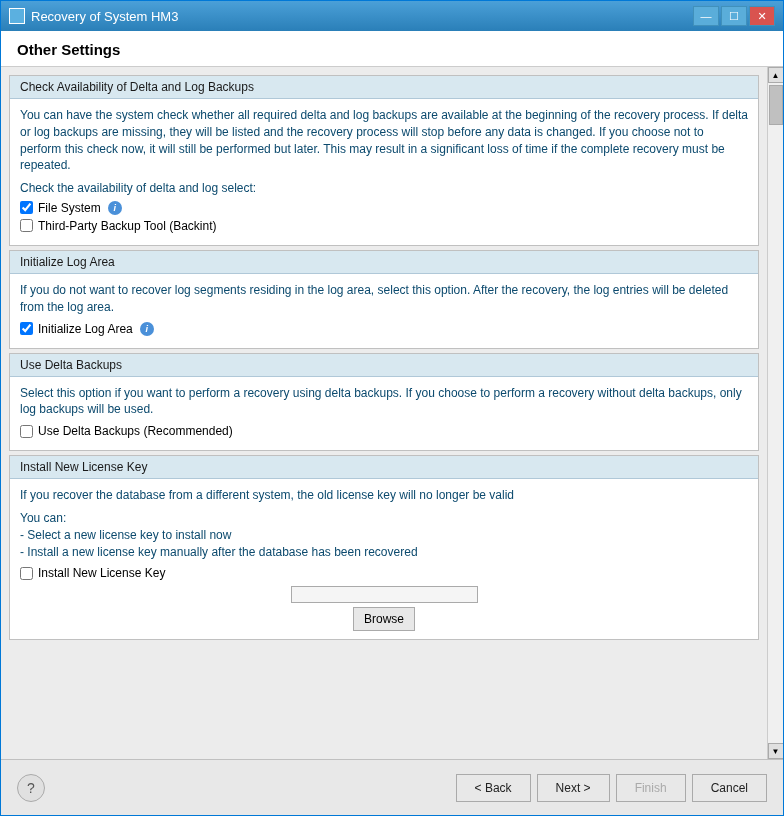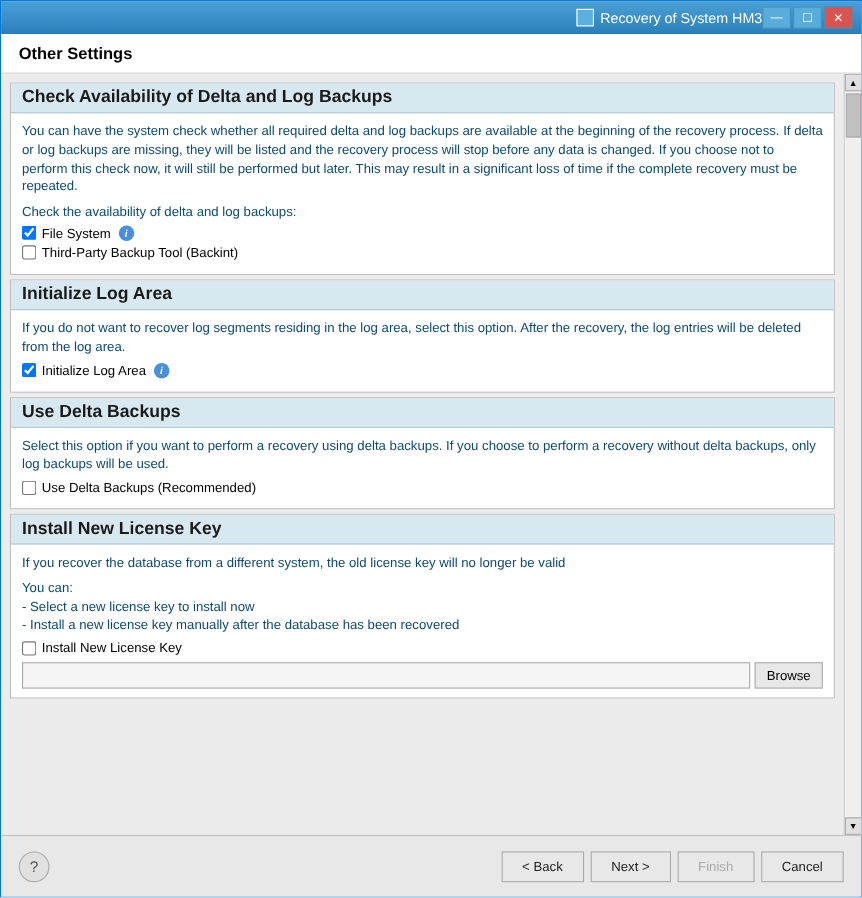--- a/index.html
+++ b/index.html
@@ -2,21 +2,21 @@
 <html><head>
   <meta charset="utf-8">
   <style>
     * { box-sizing: border-box; margin: 0; padding: 0; }
     body { font-family: 'Segoe UI', Arial, sans-serif; font-size: 12px; background: #f0f0f0; width: 784px; height: 816px; overflow: hidden; }
 
     .window { width: 784px; height: 816px; display: flex; flex-direction: column; border: 1px solid #0078d7; background: #fff; }
 
     .title-bar {
       background: linear-gradient(to bottom, #4ba0d8, #2a7fb8);
-      height: 30px; display: flex; align-items: center; justify-content: flex-end; padding: 0 8px;
+      height: 30px; display: flex; align-items: center; justify-content: space-between; padding: 0 8px;
       color: #fff; font-size: 13px; font-weight: normal;
     }
     .title-bar-left { display: flex; align-items: center; gap: 6px; }
     .title-icon { width: 16px; height: 16px; background: #5bb0e0; border: 1px solid #fff; }
     .title-buttons { display: flex; gap: 2px; }
     .title-btn {
       width: 26px; height: 20px; background: #5aadda; border: 1px solid #4090bb; color: #fff;
       display: flex; align-items: center; justify-content: center; cursor: pointer; font-size: 11px;
     }
     .title-btn.close { background: #d9534f; }
@@ -32,36 +32,36 @@
 
     .main-panel {
       flex: 1; overflow-y: auto; padding: 8px; background: #ececec;
     }
 
     .section {
       background: #fff; border: 1px solid #c0c0c0; margin-bottom: 4px;
     }
     .section-header {
       background: #d8e8f0; border-bottom: 1px solid #b0c8d8; padding: 4px 10px;
-      font-weight: bold; font-size: 16px; color: #1a1a1a;
+      font-weight: normal; font-size: 12px; color: #1a1a1a;
     }
     .section-body { padding: 8px 10px; }
     .section-body p { margin-bottom: 6px; line-height: 1.4; color: #0c4a6e; }
     .section-body .sub-label { font-weight: normal; margin-bottom: 4px; }
 
     .checkbox-row { display: flex; align-items: center; gap: 5px; margin-bottom: 4px; }
     .checkbox-row input[type="checkbox"] { width: 13px; height: 13px; }
     .info-icon {
       display: inline-flex; align-items: center; justify-content: center;
       width: 14px; height: 14px; background: #4a90d9; color: #fff;
       border-radius: 50%; font-size: 9px; font-style: italic; font-weight: bold;
       cursor: pointer; margin-left: 2px;
     }
 
-    .license-input-row { display: flex; gap: 4px; margin-top: 6px; align-items: center; }
+    .license-input-row { display: flex; gap: 4px; margin-top: 6px; align-items: center; flex-direction: column; }
     .license-input {
       flex: 1; height: 24px; border: 1px solid #aaa; background: #f5f5f5; padding: 0 4px;
     }
     .browse-btn {
       height: 24px; padding: 0 10px; background: #e8e8e8; border: 1px solid #aaa;
       cursor: pointer; font-size: 12px;
     }
 
     .scrollbar-track {
       width: 16px; background: #f0f0f0; border-left: 1px solid #ccc;
@@ -113,21 +113,21 @@
     <div class="page-title">Other Settings</div>
   </div>
 
   <div class="content-area">
     <div class="main-panel">
 
       <div class="section">
         <div class="section-header">Check Availability of Delta and Log Backups</div>
         <div class="section-body">
           <p>You can have the system check whether all required delta and log backups are available at the beginning of the recovery process. If delta or log backups are missing, they will be listed and the recovery process will stop before any data is changed. If you choose not to perform this check now, it will still be performed but later. This may result in a significant loss of time if the complete recovery must be repeated.</p>
-          <p class="sub-label">Check the availability of delta and log backups:</p>
+          <p class="sub-label">Check the availability of delta and log select:</p>
           <div class="checkbox-row">
             <input type="checkbox" id="file-system" checked="" style="">
             <label for="file-system">File System</label>
             <span class="info-icon">i</span>
           </div>
           <div class="checkbox-row">
             <input type="checkbox" id="third-party" style="">
             <label for="third-party">Third-Party Backup Tool (Backint)</label>
           </div>
         </div>

